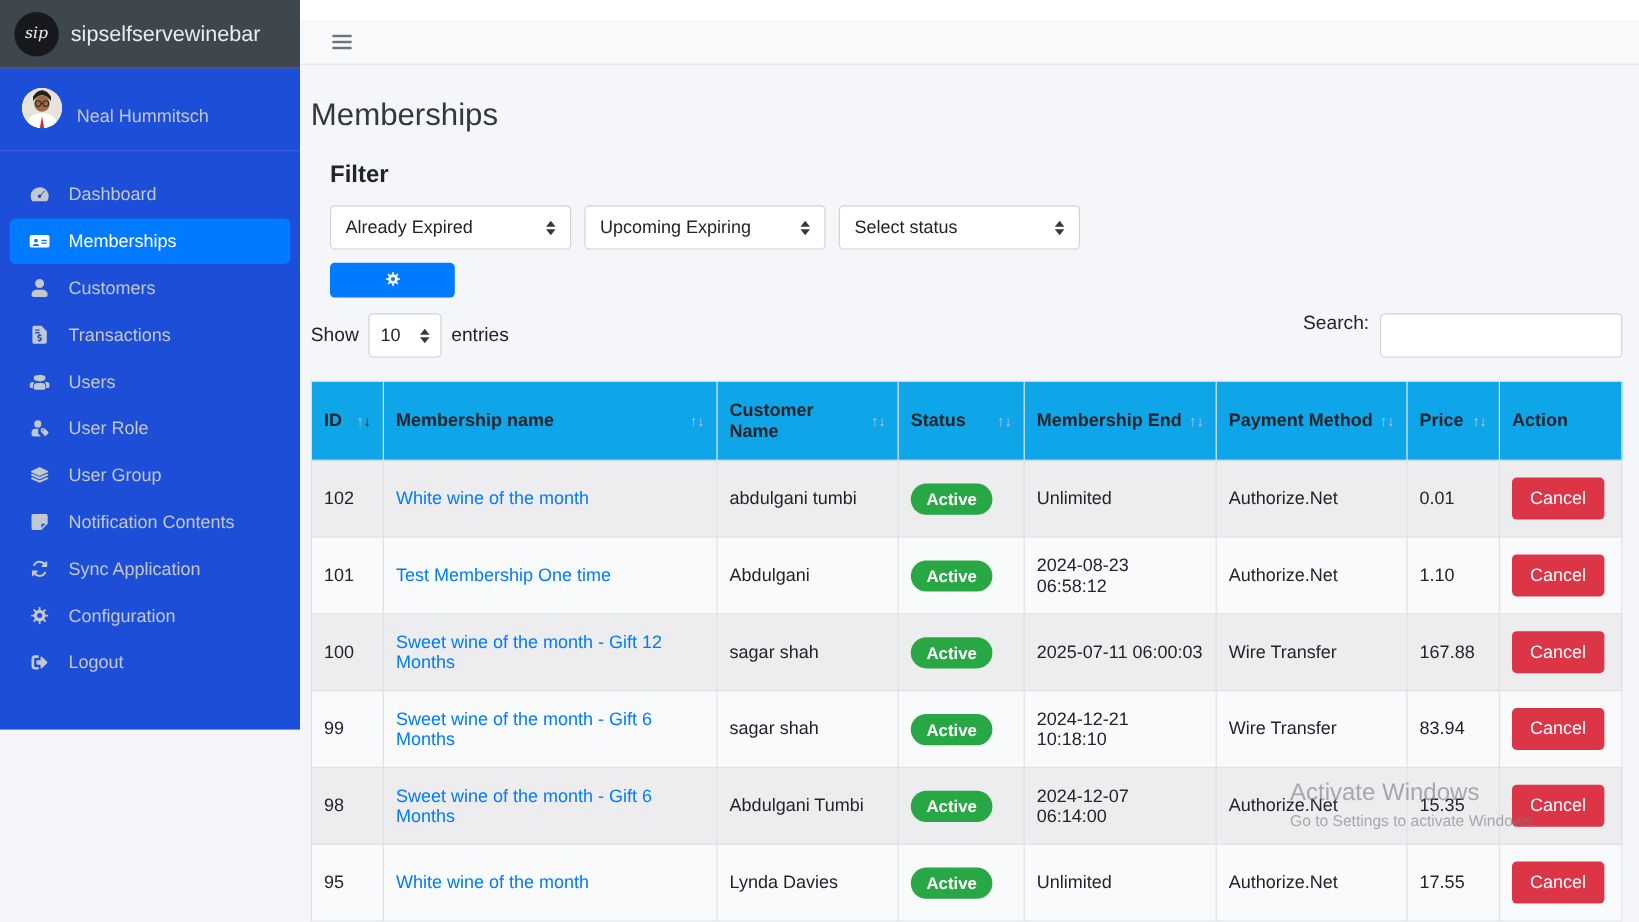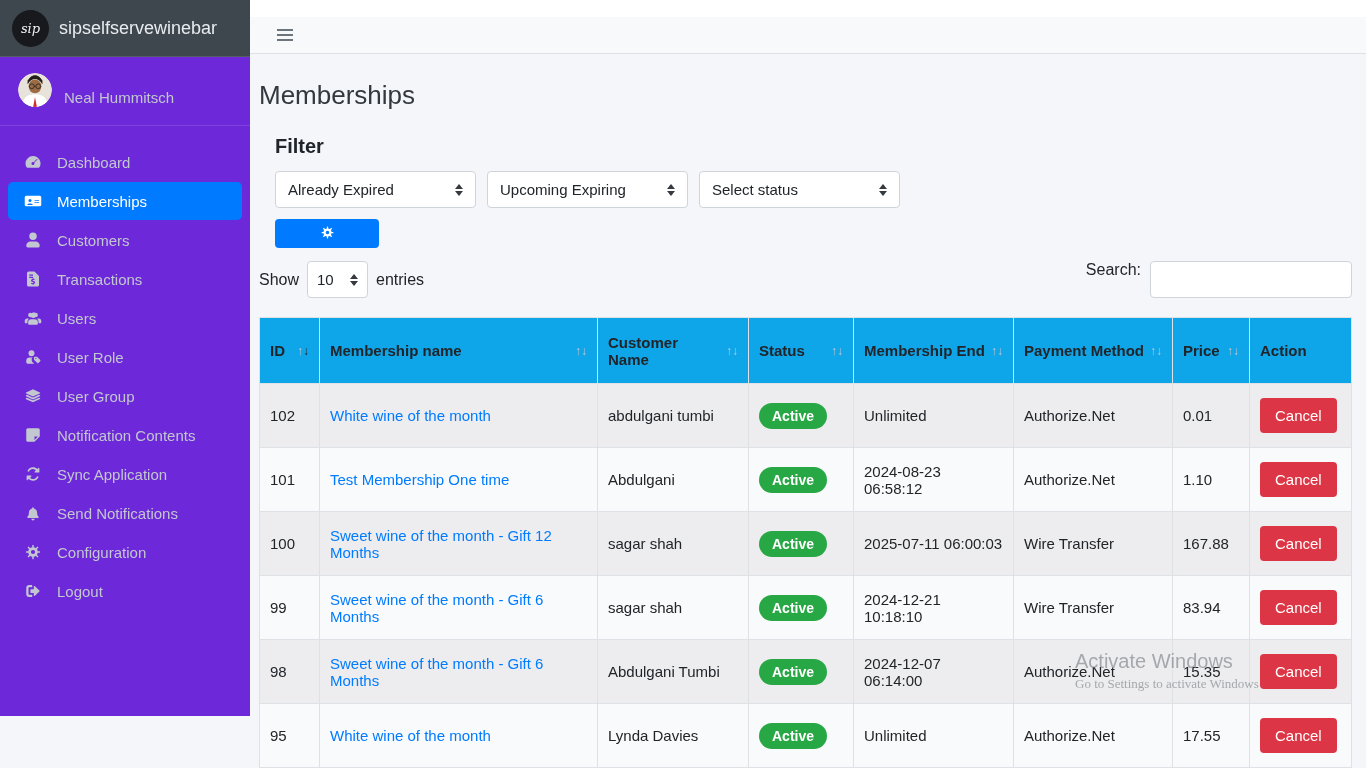--- a/index.html
+++ b/index.html
@@ -1,20 +1,20 @@
 <!DOCTYPE html>
 <html><head>
 <meta charset="utf-8">
 <style>
   * { margin:0; padding:0; box-sizing:border-box; }
   html,body { width:1366px; height:768px; overflow:hidden; }
   body { font-family:"Liberation Sans", sans-serif; display:flex; background:#f4f6f9; color:#212529; }
 
   
-  .sidebar { width:250px; min-width:250px; height:716px; background:#6d28d9; display:flex; flex-direction:column; }
+  .sidebar { width:250px; min-width:250px; height:608px; background:#1d4ed8; display:flex; flex-direction:column; }
   .brand { height:57px; background:#3f474e; display:flex; align-items:center; padding:0 12px; border-bottom:1px solid rgba(255,255,255,0.12); }
   .brand-logo { width:37px; height:37px; border-radius:50%; background:#17191d; display:flex; align-items:center; justify-content:center; flex-shrink:0; }
   .brand-logo span { font-family:"DejaVu Serif", serif; font-style:italic; color:#f1f1f1; font-size:13px; }
   .brand-name { color:#e9ecef; font-size:18px; margin-left:10px; white-space:nowrap; }
   .user-panel { display:flex; align-items:center; padding:16px 14px 18px 18px; border-bottom:1px solid rgba(255,255,255,0.12); }
   .avatar { width:34px; height:34px; border-radius:50%; overflow:hidden; flex-shrink:0; }
   .user-name { color:#c2c7d0; font-size:15px; margin-left:12px;margin-top:15px; }
   .nav { list-style:none; margin-top:16px; }
   .nav li { display:flex; align-items:center; margin:1px 8px; padding:10px 14px; border-radius:5px; color:#c2c7d0; font-size:15px; cursor:pointer; }
   .nav li .nav-icon { width:22px; height:18px; margin-right:13px; display:flex; align-items:center; justify-content:center; flex-shrink:0; }
@@ -58,21 +58,21 @@
   tbody tr:nth-child(odd)  { background:#ededef; }
   tbody tr:nth-child(even) { background:#f9fafb; }
   tbody td { height:64px; }
   a.mname { color:#007bff; text-decoration:none; cursor:pointer; }
   .badge { display:inline-block; background:#28a745; color:#fff; font-size:14px; font-weight:700; padding:5px 13px; border-radius:50px; }
   .btn-cancel { background:#dc3545; color:#fff; border:none; border-radius:4px; padding:9px 15px; font-size:15px; font-family:"Liberation Sans",sans-serif; cursor:pointer; }
 
   
   .watermark { position:absolute; left:825px; top:650px; z-index:50; pointer-events:none; color:rgba(120,124,130,0.62); }
   .watermark .wm1 { font-size:20px; }
-  .watermark .wm2 { font-size:13px; margin-top:3px;font-family:Liberation Serif, serif; }
+  .watermark .wm2 { font-size:13px; margin-top:3px; }
 </style>
 </head>
 <body>
 
 <aside class="sidebar">
   <div class="brand">
     <div class="brand-logo">
         <span>sip</span>
       </div>
     <span class="brand-name">sipselfservewinebar</span>
@@ -165,28 +165,20 @@
         </span>
     <span class="nav-label">Notification Contents</span>
   </li>
       <li>
     <span class="nav-icon">
           <svg viewBox="0 0 24 24">
             <path d="M20 10h-5.2c-.7 0-1-.8-.5-1.3l1.6-1.6A5.8 5.8 0 0 0 12 5.2 5.8 5.8 0 0 0 6.6 9l-2.1-.8A8.1 8.1 0 0 1 12 3c2.2 0 4.3.9 5.8 2.4l1.4-1.4c.5-.5 1.3-.2 1.3.5v4.7c0 .4-.3.8-.5.8zM4 14h5.2c.7 0 1 .8.5 1.3l-1.6 1.6a5.8 5.8 0 0 0 3.9 1.9 5.8 5.8 0 0 0 5.4-3.8l2.1.8A8.1 8.1 0 0 1 12 21a8.1 8.1 0 0 1-5.8-2.4l-1.4 1.4c-.5.5-1.3.2-1.3-.5v-4.7c0-.4.3-.8.5-.8z"></path>
           </svg>
         </span>
     <span class="nav-label">Sync Application</span>
-  </li>
-      <li>
-    <span class="nav-icon">
-          <svg viewBox="0 0 24 24">
-            <path d="M12 22a2.2 2.2 0 0 0 2.2-2.2H9.8A2.2 2.2 0 0 0 12 22zm7.4-5.1c-.7-.7-1.9-1.8-1.9-5.4 0-2.7-1.9-4.9-4.4-5.4v-.7a1.1 1.1 0 1 0-2.2 0v.7C8.4 6.6 6.5 8.8 6.5 11.5c0 3.6-1.2 4.7-1.9 5.4-.2.2-.3.5-.3.8 0 .6.5 1.1 1.2 1.1h13c.7 0 1.2-.5 1.2-1.1 0-.3-.1-.6-.3-.8z"></path>
-          </svg>
-        </span>
-    <span class="nav-label">Send Notifications</span>
   </li>
       <li>
     <span class="nav-icon">
           <svg viewBox="0 0 24 24">
             <g>
               <rect x="11" y="2.5" width="2" height="4" rx=".6"></rect>
               <rect x="11" y="2.5" width="2" height="4" rx=".6" transform="rotate(45 12 12)"></rect>
               <rect x="11" y="2.5" width="2" height="4" rx=".6" transform="rotate(90 12 12)"></rect>
               <rect x="11" y="2.5" width="2" height="4" rx=".6" transform="rotate(135 12 12)"></rect>
               <rect x="11" y="2.5" width="2" height="4" rx=".6" transform="rotate(180 12 12)"></rect>

